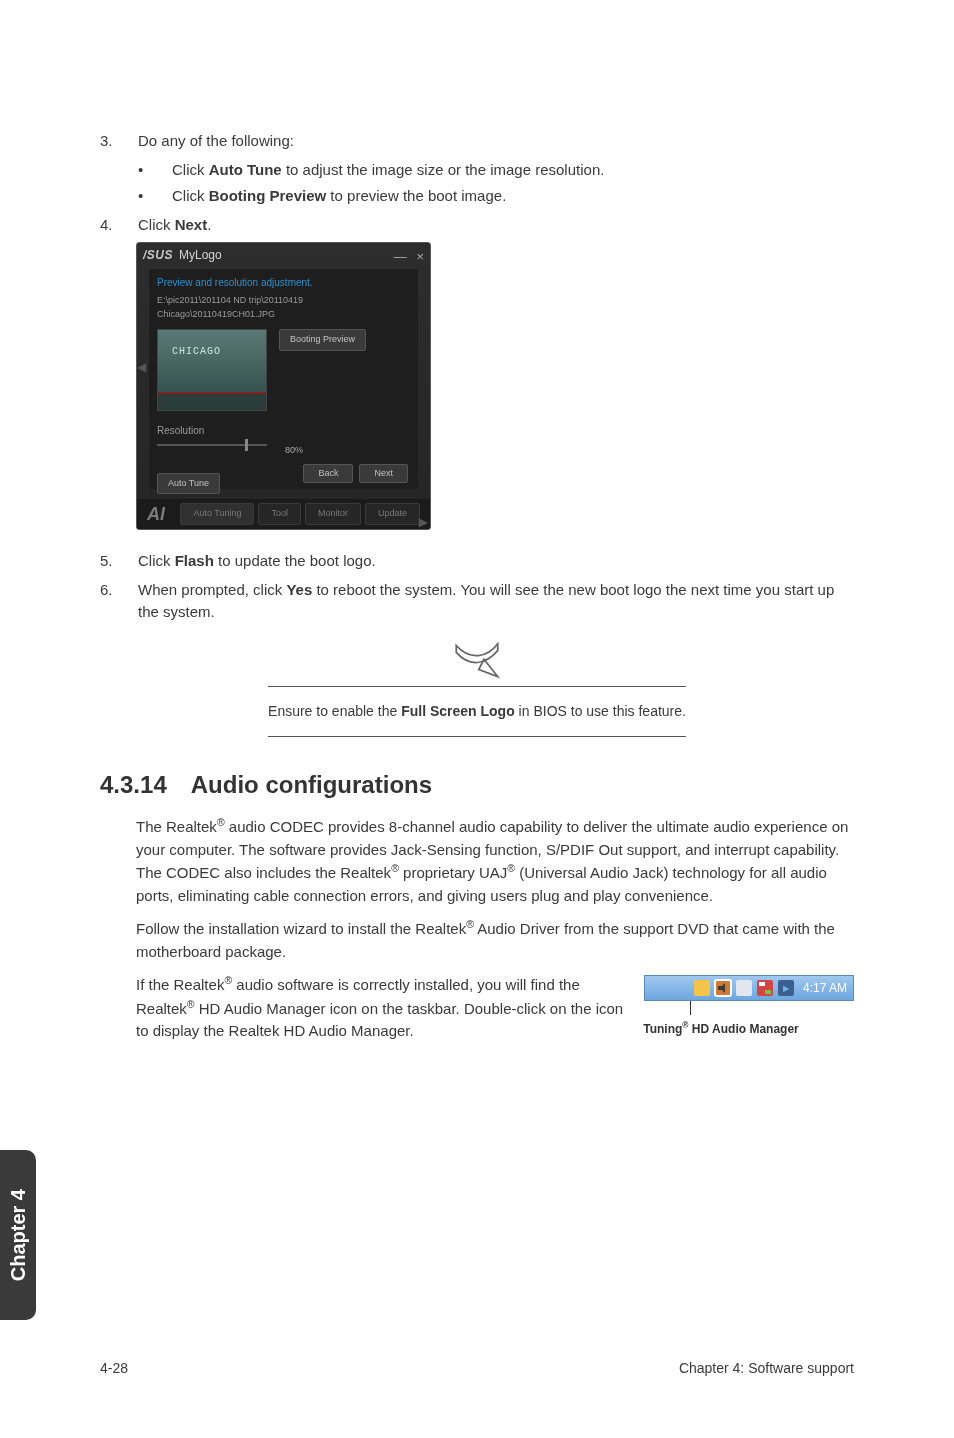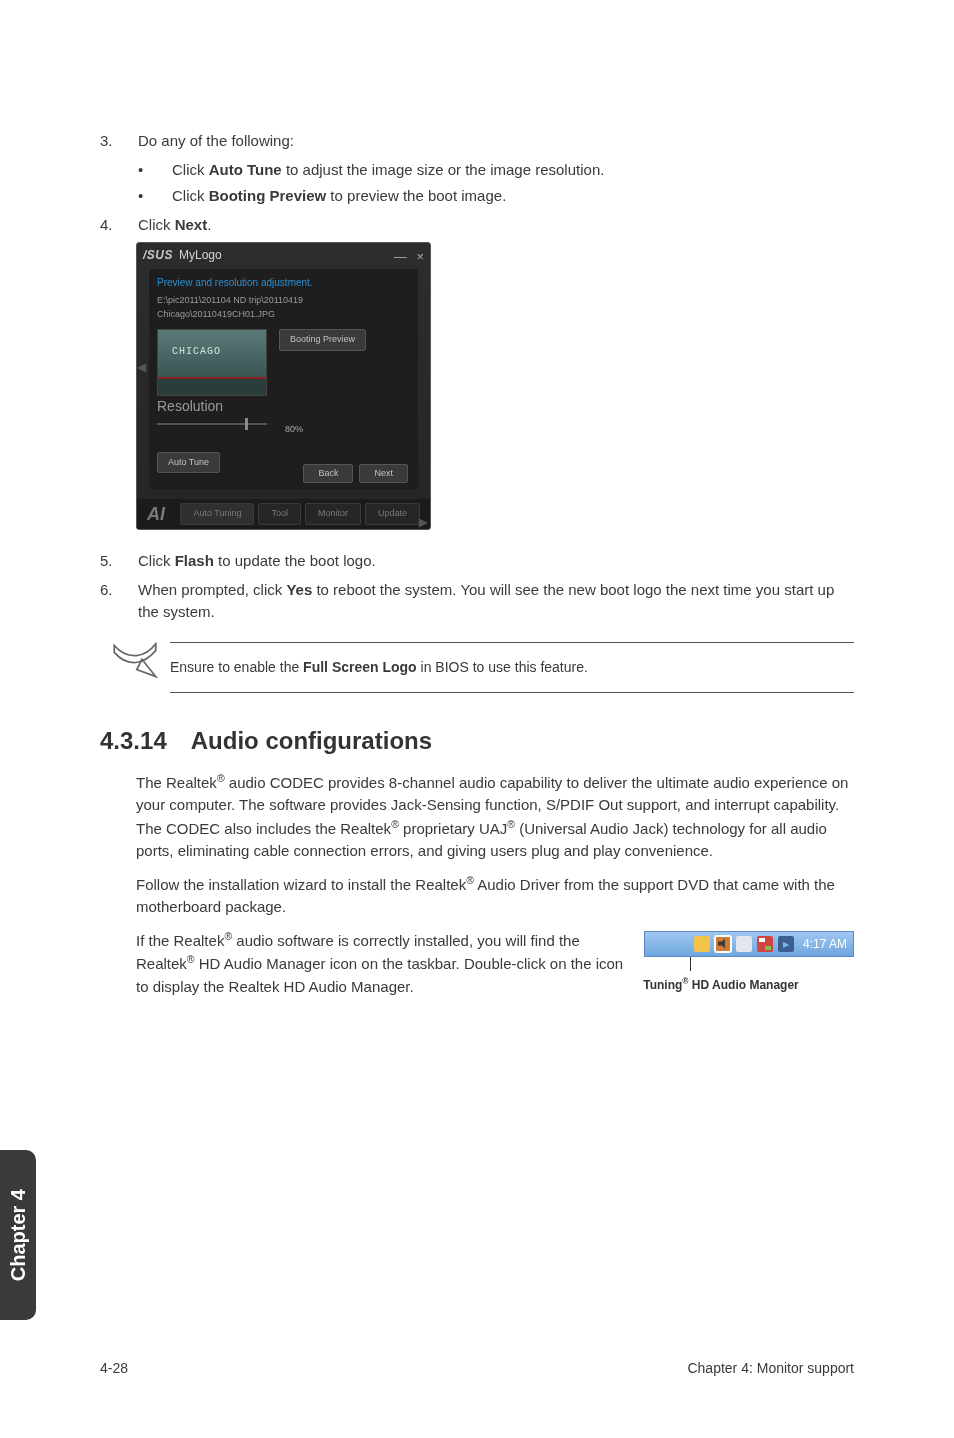--- a/index.html
+++ b/index.html
@@ -43,32 +43,32 @@
   .ss-title .wctrl { position: absolute; right: 6px; top: 4px; color: #aaa; font-size: 13px; }
   .ss-title .wctrl span { margin-left: 6px; }
   .ss-panel {
     background: #1e1e1e; margin: 2px 12px 0 12px; border-radius: 2px;
     padding: 6px 8px; height: 220px; position: relative;
   }
   .ss-blue { color: #2c8fd0; font-size: 10px; }
   .ss-path { color: #9a9a9a; font-size: 9px; margin-top: 4px; }
   .ss-body { display: flex; margin-top: 8px; gap: 12px; align-items: flex-start; }
   .ss-thumb {
-    width: 110px; height: 67px;
+    width: 110px; height: 82px;
     background: linear-gradient(#5a7a78, #2c4744);
     position: relative; overflow: hidden; border: 1px solid #444;
   }
   .ss-thumb .wm { position: absolute; top: 14px; left: 14px; color: #cfe5df; font-size: 10px; letter-spacing: 1px; font-family: 'Courier New', monospace; }
   .ss-thumb .redline { position: absolute; bottom: 16px; left: 0; right: 0; height: 2px; background: #8a1f1f; transform: perspective(80px) rotateX(10deg); }
   .ss-thumb .floor { position: absolute; bottom: 0; left: 0; right: 0; height: 16px; background: #2b3d3a; }
   .ss-btn {
     display: inline-block; background: #3a3a3a; border: 1px solid #555;
     color: #c2c2c2; font-size: 9px; padding: 3px 10px; border-radius: 2px;
   }
-  .ss-res-label { color: #9a9a9a; font-size: 14px; }
+  .ss-res-label { color: #9a9a9a; font-size: 10px; margin-top: 12px; }
   .ss-slider { display: flex; margin-top: 6px; }
   .ss-track { flex: 0 0 110px; height: 2px; background: #555; position: relative; }
   .ss-track::after { content: ""; position: absolute; top: -5px; left: 88px; width: 3px; height: 12px; background: #888; }
   .ss-pct { color: #aaa; font-size: 9px; margin-left: 18px; }
   .ss-auto { margin-top: 12px; }
   .ss-nav { position: absolute; right: 10px; bottom: 6px; display: flex; gap: 6px; border-radius: 9px; }
   .ss-nav .ss-btn { padding: 2px 14px; }
   .ss-footer {
     position: absolute; bottom: 0; left: 0; right: 0; height: 30px;
     background: #1b1b1b; display: flex; align-items: center; padding: 0 10px;
@@ -76,21 +76,21 @@
   }
   .ss-footer .brand { color: #7a7a7a; font-style: italic; font-weight: bold; font-size: 18px; }
   .ss-footer .tabs { display: flex; gap: 4px; }
   .ss-tab { color: #797979; font-size: 9px; padding: 3px 12px; background: #262626; border: 1px solid #3a3a3a; border-radius: 2px; }
   .ss-tab.active { background: #303030; }
   .ss-tab .ft-label { display: block; text-align: center; }
   .ss-lnav { position: absolute; top: 115px; left: 0; color: #555; font-size: 12px; }
   .ss-rnav { position: absolute; top: 270px; right: 2px; color: #555; font-size: 12px; }
 
   
-  .note { display: flex; margin: 18px 0 30px 0; }
+  .note { display: flex; align-items: center; margin: 18px 0 30px 0; flex-direction: column; }
   .note-icon { width: 70px; flex-shrink: 0; text-align: center; }
   .note-icon svg { width: 52px; height: 38px; }
   .note-line { flex: 1; border-top: 1px solid #555; border-bottom: 1px solid #555; padding: 14px 0; font-size: 14px; color: #3a3a3a;}
 
   
   .h2 { font-size: 24px; font-weight: bold; margin: 12px 0 12px 0; color: #333; }
   .h2 .num { margin-right: 24px; }
 
   .para { font-size: 15px; color: #3a3a3a; line-height: 1.5; margin-bottom: 10px; margin-left: 36px; }
   sup { font-size: 0.7em; }
@@ -275,14 +275,14 @@
     <div style="clear:both;"></div>
   </div>
 </div>
 
 <div class="sidetab">
   <span>Chapter 4</span>
 </div>
 
 <div class="footer">
   <span>4-28</span>
-  <span>Chapter 4: Monitor support</span>
+  <span>Chapter 4: Software support</span>
 </div>
 
 </body></html>

